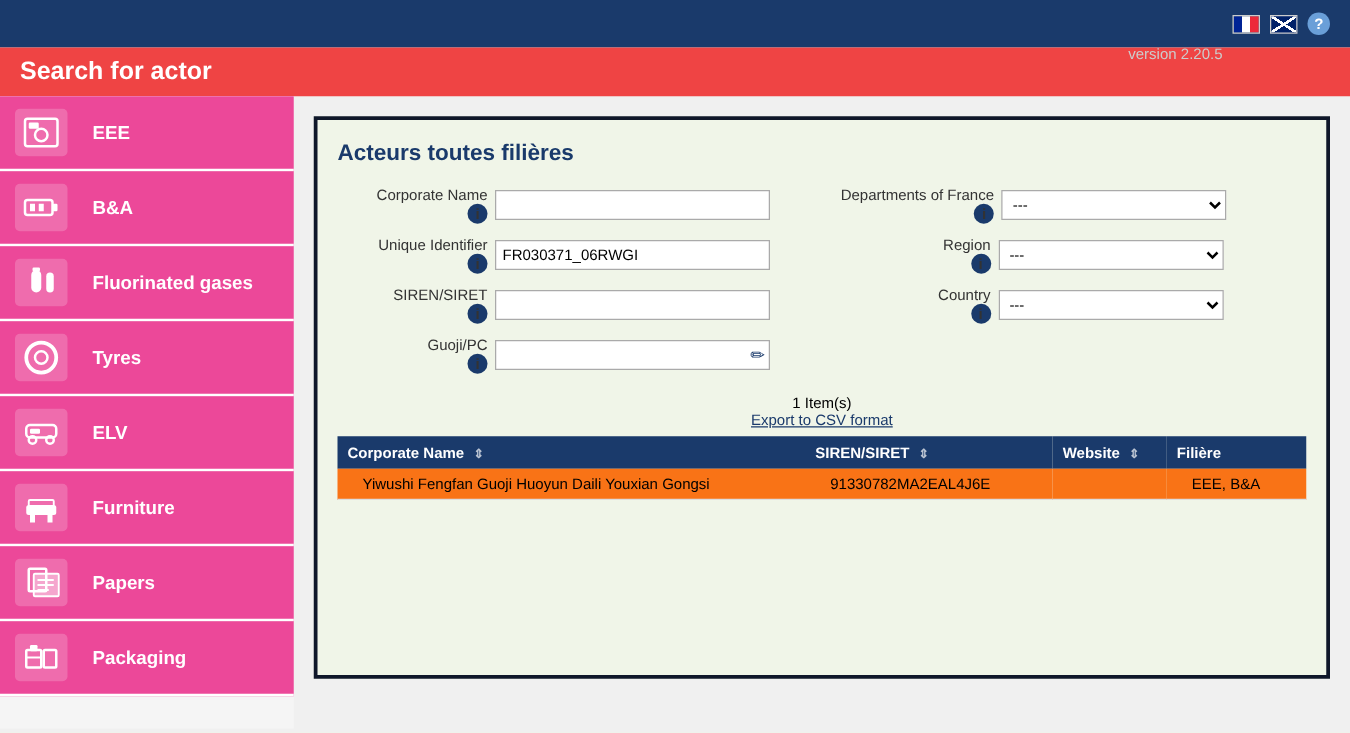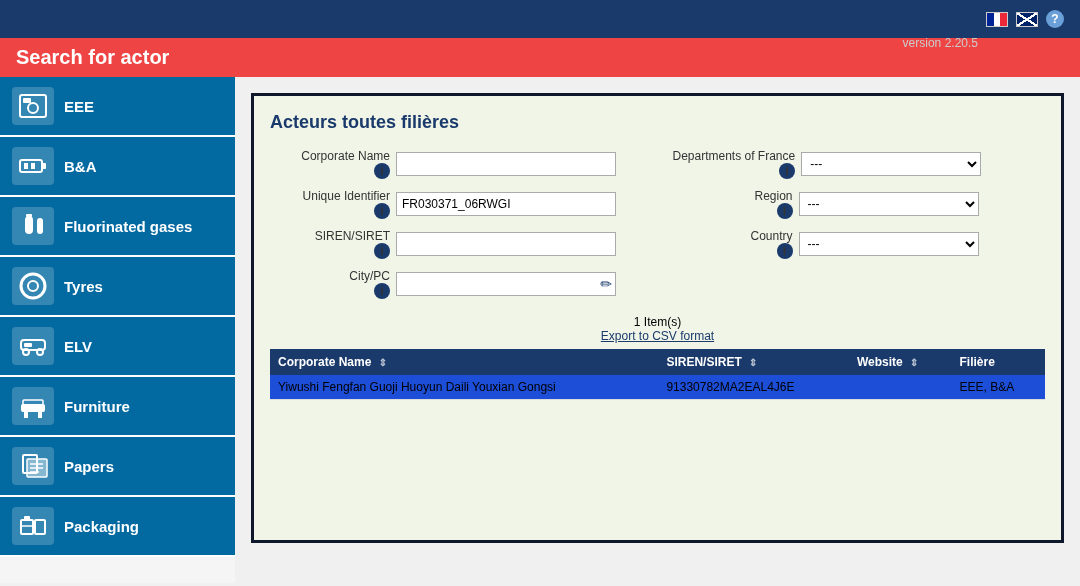--- a/index.html
+++ b/index.html
@@ -72,23 +72,23 @@
 
     
     .sidebar {
       width: 235px;
       background: #f5f5f5;
       flex-shrink: 0;
     }
     .sidebar-item {
       display: flex;
       align-items: center;
-      gap: 10px;
+      gap: 20px;
       padding: 10px 12px;
-      background: #0369a1;
+      background: #ec4899;
       border-bottom: 2px solid #fff;
       cursor: pointer;
       min-height: 55px;
     }
     .sidebar-item-icon {
       width: 42px;
       height: 38px;
       background: rgba(255,255,255,0.2);
       border-radius: 4px;
       display: flex;
@@ -241,23 +241,23 @@
       text-align: left;
       font-weight: bold;
     }
     .results-table th .sort-icon {
       display: inline-block;
       margin-left: 4px;
       font-size: 10px;
       opacity: 0.7;
     }
     .results-table td {
-      padding: 5px 8px;
+      padding: 5px 20px;
       border-bottom: 1px solid #ddd;
-      background: #1d4ed8;
+      background: #f97316;
       margin-left: 36px;
     }
 
     .version-text { font-size: 12px; color: #ccc; margin-top: 48px; }
   </style>
 </head>
 <body>
 
 <div class="header">
   <span></span>
@@ -400,21 +400,21 @@
           <div class="form-row">
             <div class="label-with-info">
               <span>SIREN/SIRET</span>
               <span class="info-icon">i</span>
             </div>
             <input type="text" class="form-input" value="" style="">
           </div>
 
           <div class="form-row">
             <div class="label-with-info">
-              <span>City/PC</span>
+              <span>Guoji/PC</span>
               <span class="info-icon">i</span>
             </div>
             <div class="form-input-with-icon">
               <input type="text" value="" style="">
               <span class="edit-icon">✏</span>
             </div>
           </div>
 
         </div>
 

